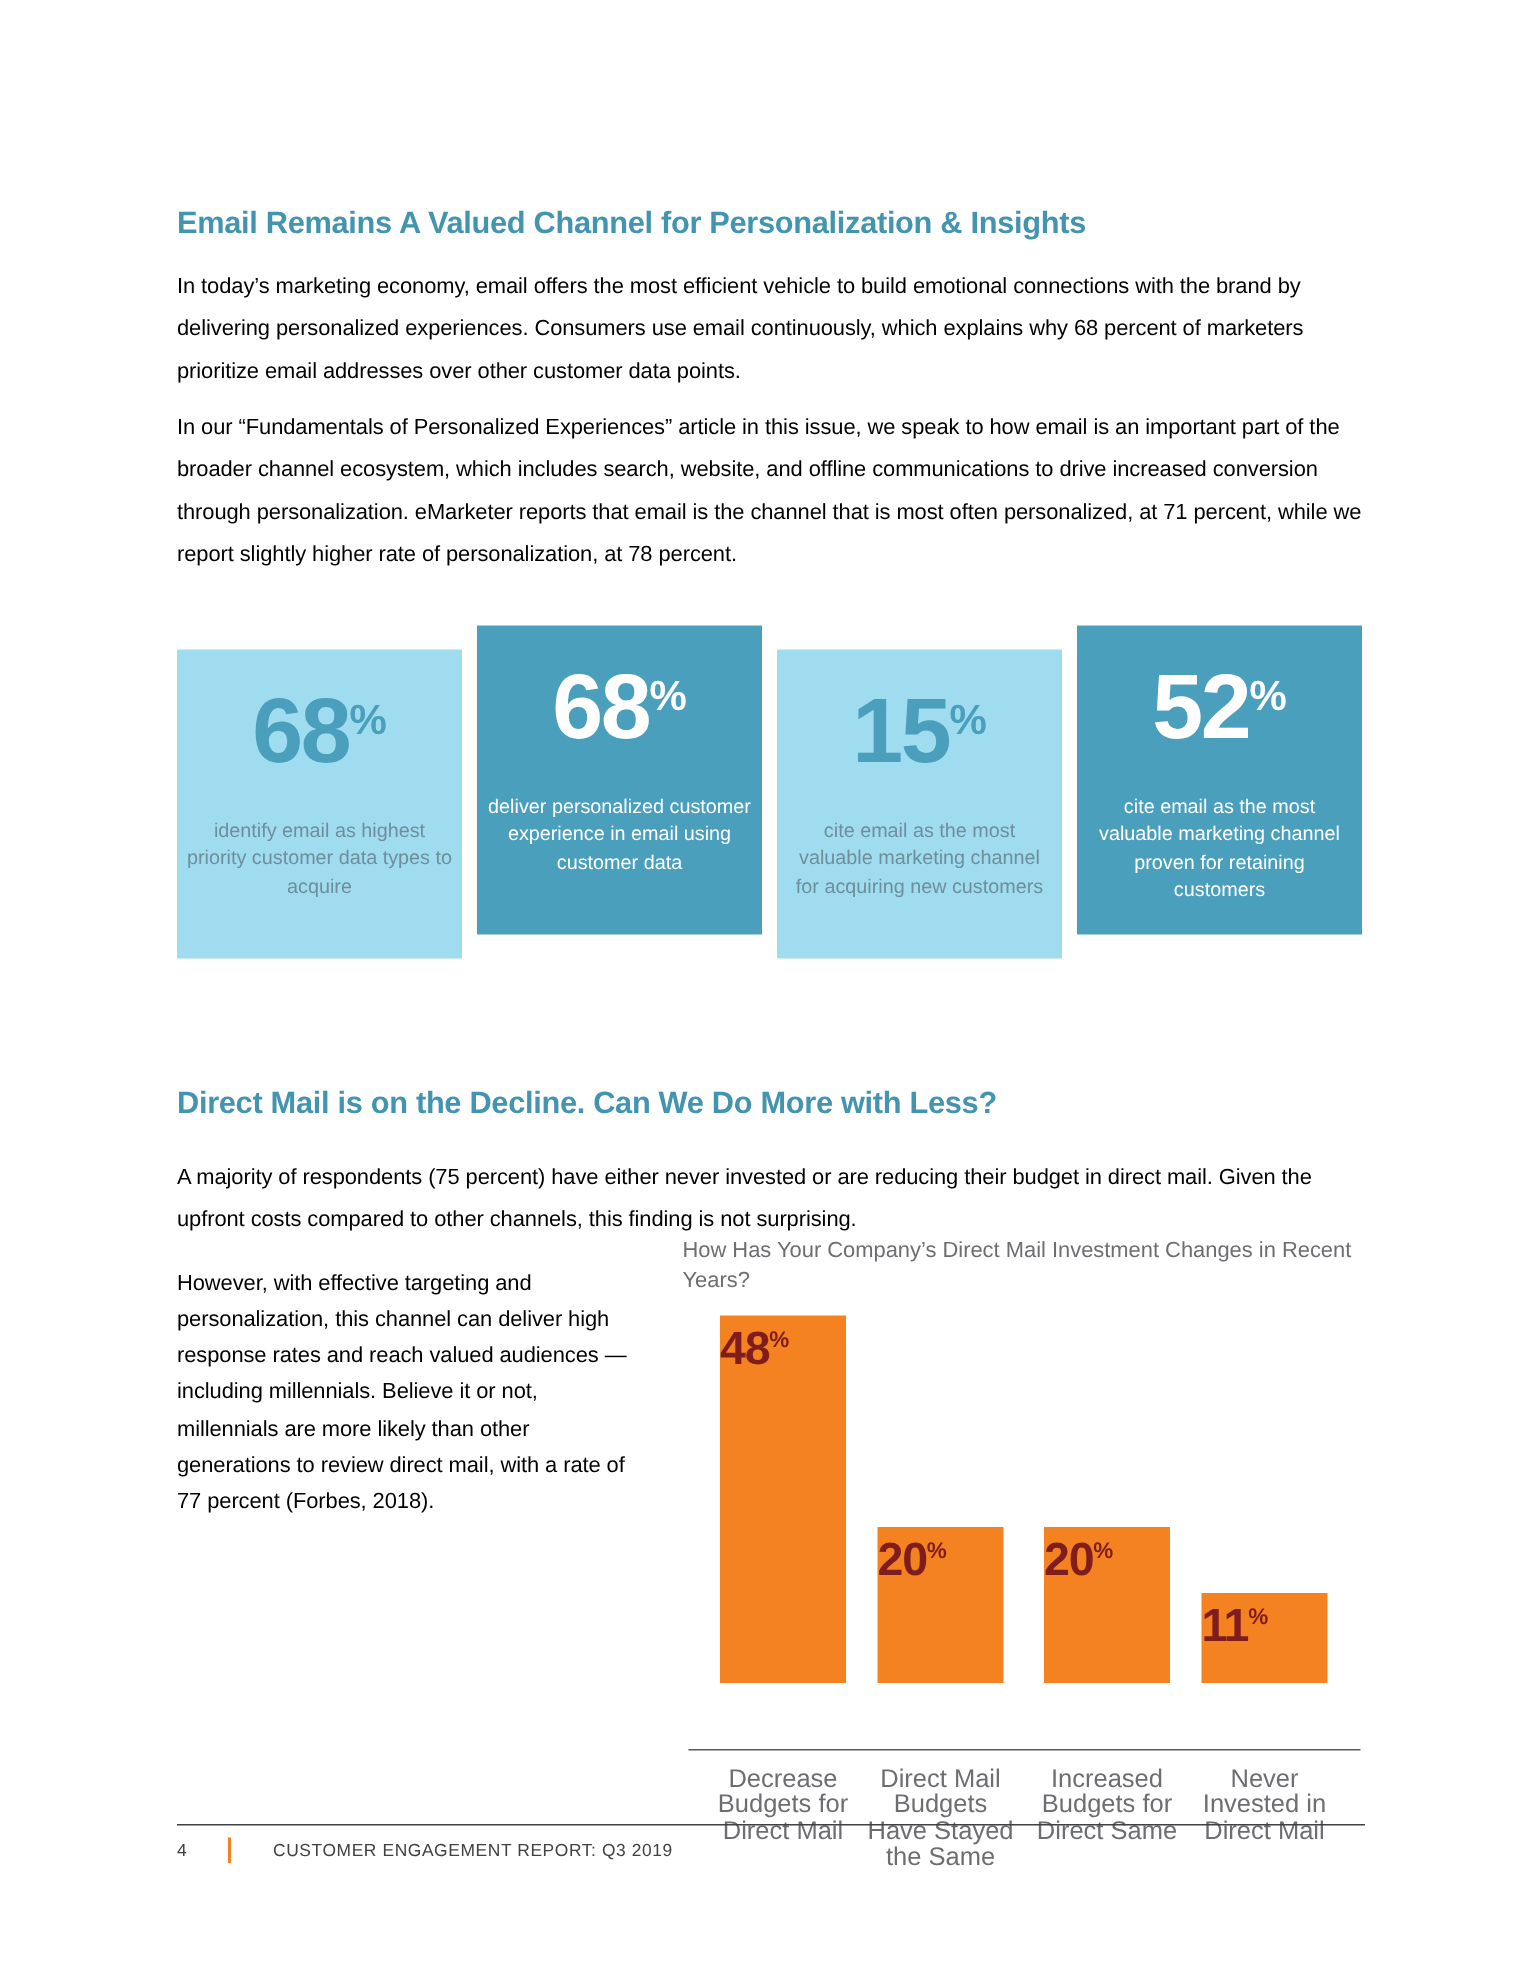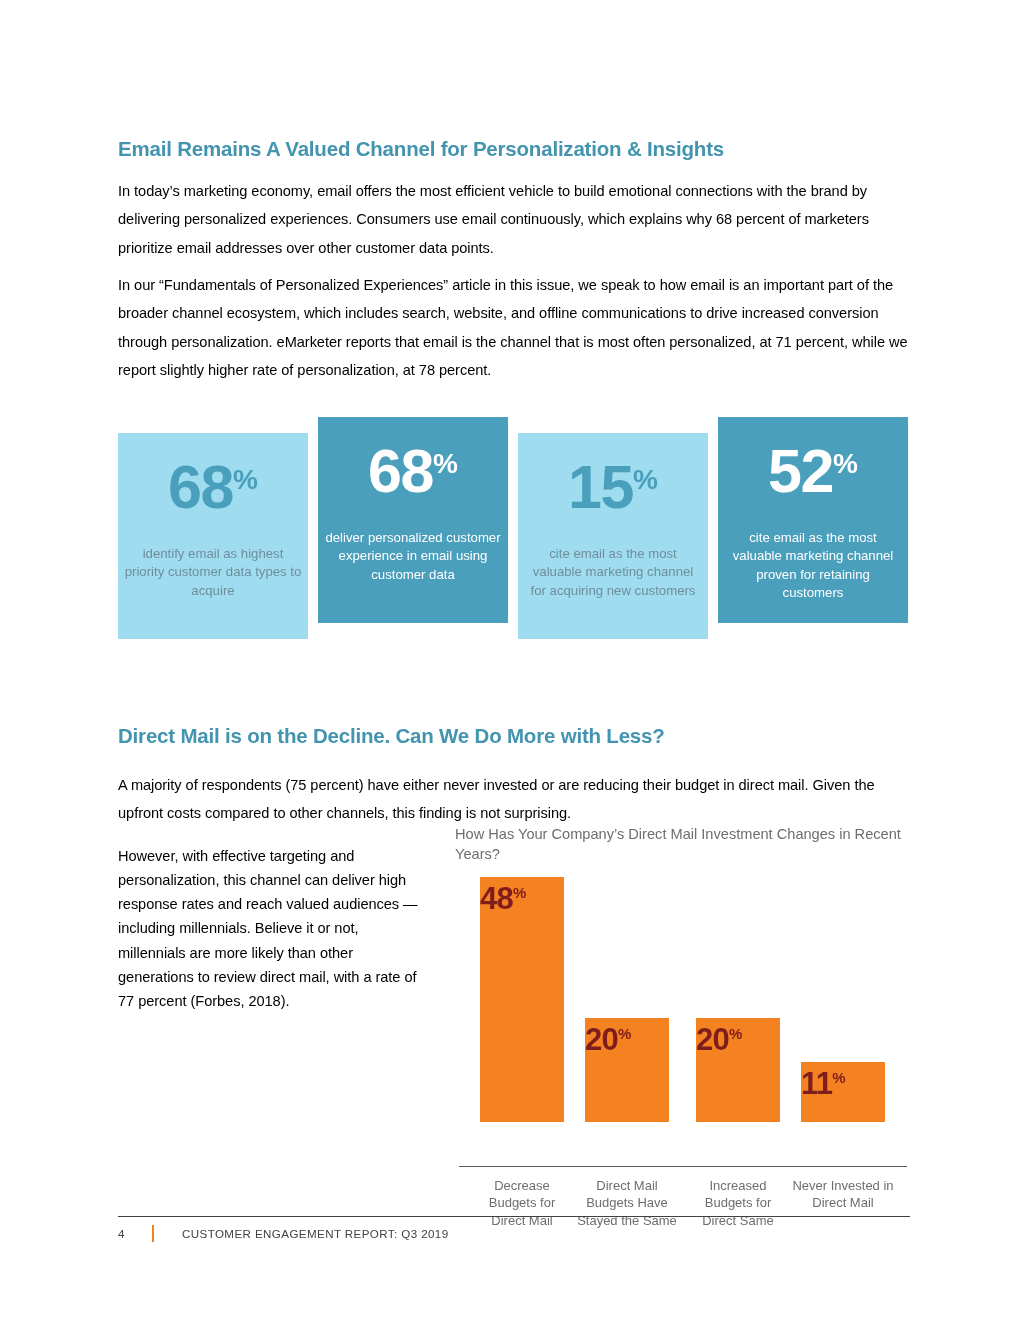--- a/index.html
+++ b/index.html
@@ -167,21 +167,21 @@
     top: 300px;
     left: 0;
     width: 460px;
     height: 80px;
   }
   .cat-label {
     position: absolute;
     width: 104px;
     text-align: center;
     color: #6d6e71;
-    font-size: 13px;
+    font-size: 17px;
     line-height: 17.4px;
     top: 7px;
   }
 
   
   .footer-rule {
     position: absolute;
     left: 118px;
     top: 1216px;
     width: 792px;

